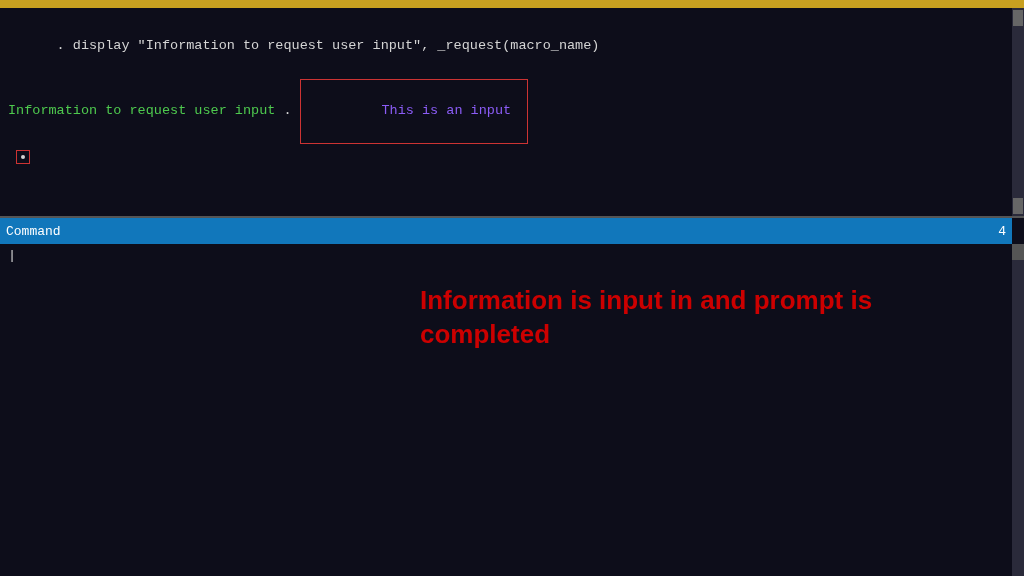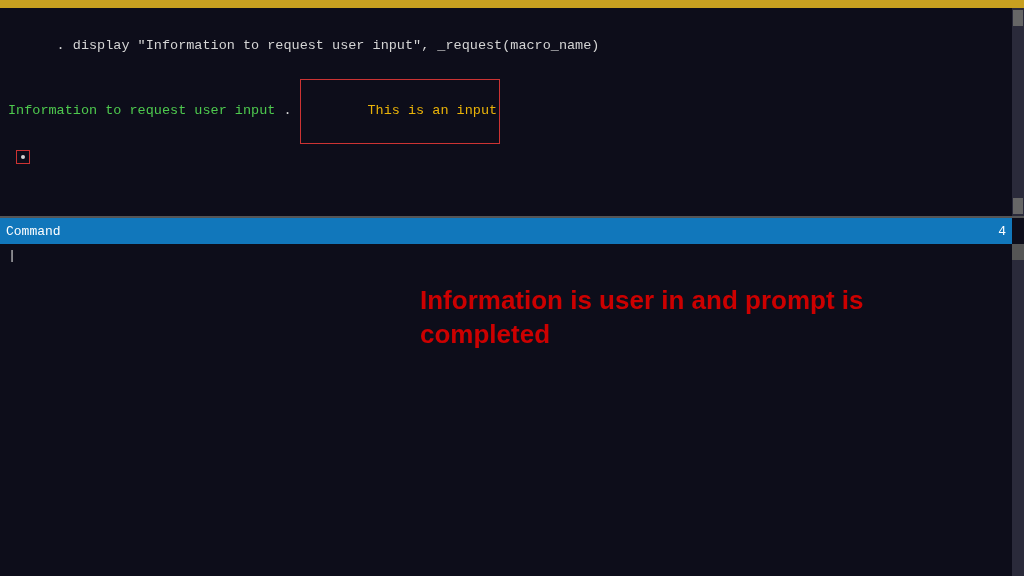--- a/index.html
+++ b/index.html
@@ -83,22 +83,22 @@
     .green-text {
       color: #4ec94e;
     }
 
     .white-text {
       color: #d4d4d4;
     }
 
     .input-box {
       border: 1px solid #cc3333;
-      padding: 1px 2px;
-      color: #eab308;
+      padding: 1px 16px;
+      color: #8b5cf6;
       background: transparent;
       font-family: 'Courier New', Courier, monospace;
       font-size: 13.5px;
     }
 
     .line-3 {
       display: flex;
       align-items: center;
       margin-top: 6px;
     }
@@ -219,20 +219,20 @@
 
 <div class="command-pane">
   <div class="command-header">
     <span class="command-label">Command</span>
     <span class="command-number">4</span>
   </div>
 
   <div class="command-body">
     <div class="cursor-line">|</div>
     <div class="annotation-text">
-      <span>Information is user in and prompt is completed</span>
+      <span>Information is input in and prompt is completed</span>
     </div>
   </div>
 
   <div class="scrollbar-side">
     <div class="scrollbar-side-btn"></div>
   </div>
 </div>
 
 </body></html>

